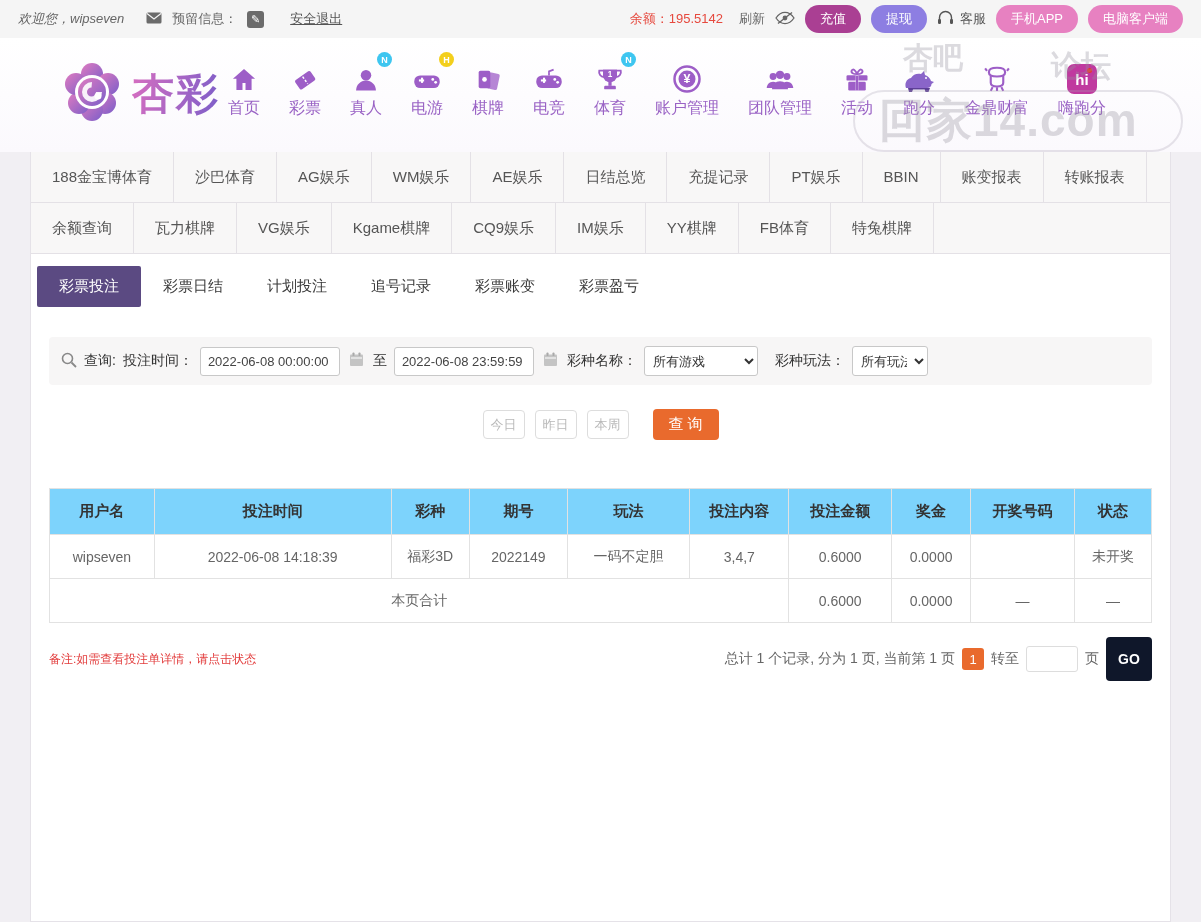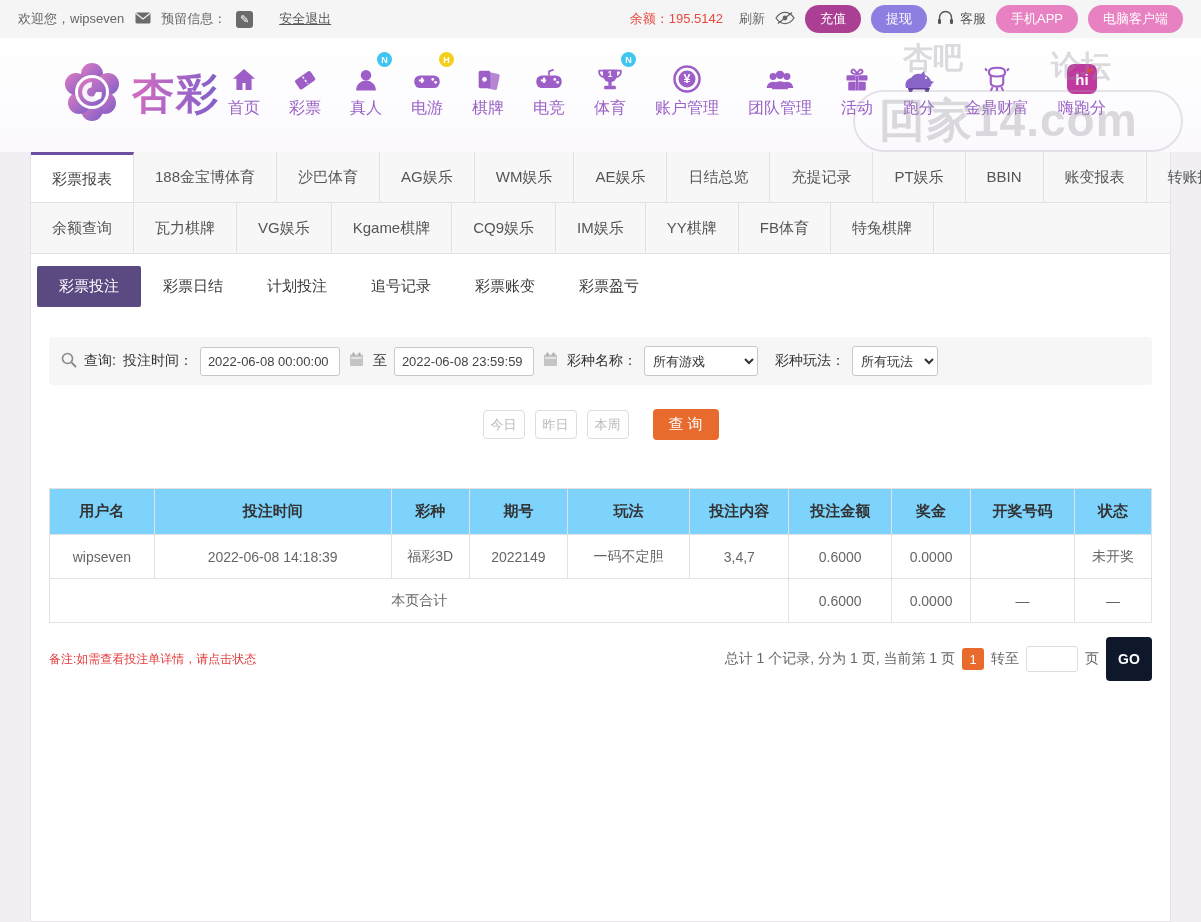--- a/index.html
+++ b/index.html
@@ -4,21 +4,21 @@
 <style>
   * { margin:0; padding:0; box-sizing:border-box; }
   html,body { width:1201px; height:922px; overflow:hidden;
     font-family:"Liberation Sans","DejaVu Sans",sans-serif; background:#f1eff3; color:#333; }
 
   
   .topbar { height:38px; background:#f5f5f5; display:flex; align-items:center;
     justify-content:space-between; padding:0 18px; font-size:13px; color:#666; }
   .topbar-left, .topbar-right { display:flex; align-items:center; gap:10px; }
   .topbar a.logout { color:#555; text-decoration:underline; margin-left:16px; }
-  .welcome { margin-right:1px; }
+  .welcome { margin-right:12px;font-style:italic; }
   .edit-badge { width:17px; height:17px; background:#6b6b6b; border-radius:3px; color:#fff;
     font-size:11px; display:inline-flex; align-items:center; justify-content:center; }
   .balance { color:#e6493e; margin-right:6px; }
   .refresh { color:#666; cursor:pointer; }
   .pill { border:none; color:#fff; font-size:13px; padding:5px 15px; border-radius:14px; cursor:pointer;
     font-family:inherit; }
   .pill.recharge { background:#aa3f93; }
   .pill.withdraw { background:#8d7ee2; }
   .pill.pink { background:#e781c1; }
   .service-label { color:#555; margin-left:-4px; }
@@ -62,21 +62,21 @@
   .subtabs { display:flex; align-items:center; margin:12px 0 0 6px; }
   .subtab { padding:11px 22px; font-size:15px; color:#3a3a3a; cursor:pointer; }
   .subtab.active { background:#5b4a82; color:#fff; border-radius:2px; }
 
   .filterbar { margin:30px 18px 0; background:#f7f6f6; border-radius:4px; height:48px;
     display:flex; align-items:center; padding:0 12px; gap:7px; font-size:14px; color:#333; }
   .filterbar input[type=text] { width:140px; height:29px; border:1px solid #c8c8c8; border-radius:3px;
     padding:0 7px; font-size:13px; color:#444; font-family:inherit; background:#fff; }
   .filterbar select { height:30px; border:1px solid #c8c8c8; border-radius:3px; font-size:13px;
     color:#333; font-family:inherit; background:#fff; padding:0 4px; }
-  .sel-game { width:114px; } .sel-play { width:86px; }
+  .sel-game { width:114px; } .sel-play { width:76px; }
   .cal { margin:0 2px; }
 
   .quickrow { margin-top:24px; display:flex; justify-content:center; align-items:center; gap:10px; }
   .qbtn { width:42px; height:29px; background:#fff; border:1px solid #ddd; border-radius:4px;
     color:#b9b9b9; font-size:13px; cursor:pointer; font-family:inherit; }
   .search-btn { width:66px; height:31px; background:#e96a2d; border:none; border-radius:4px;
     color:#fff; font-size:15px; cursor:pointer; margin-left:14px; font-family:inherit;text-align:center; }
 
   table.report { width:calc(100% - 36px); margin:48px 18px 0; border-collapse:collapse; }
   table.report th { background:#7dd3fc; border:1px solid #e2e2e2; height:46px; font-size:15px;
@@ -308,21 +308,20 @@
     <div class="wm-oval"></div>
     <span class="wm wm1">杏吧</span>
     <span class="wm wm2">论坛</span>
     <span class="wm wm3">回家14.com</span>
   </div>
 </div>
 
 <div class="container">
 
   <div class="tabs">
-    <div class="tab active">彩票报表</div>
     <div class="tab">188金宝博体育</div>
     <div class="tab">沙巴体育</div>
     <div class="tab">AG娱乐</div>
     <div class="tab">WM娱乐</div>
     <div class="tab">AE娱乐</div>
     <div class="tab">日结总览</div>
     <div class="tab">充提记录</div>
     <div class="tab">PT娱乐</div>
     <div class="tab">BBIN</div>
     <div class="tab">账变报表</div>

